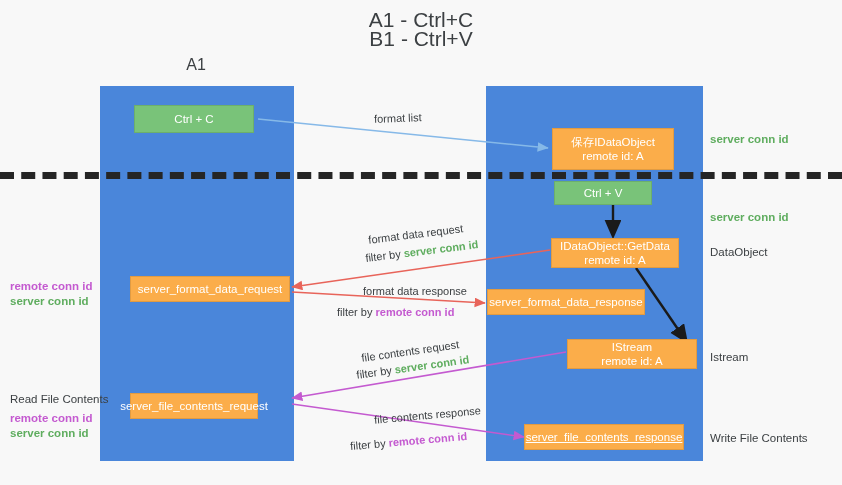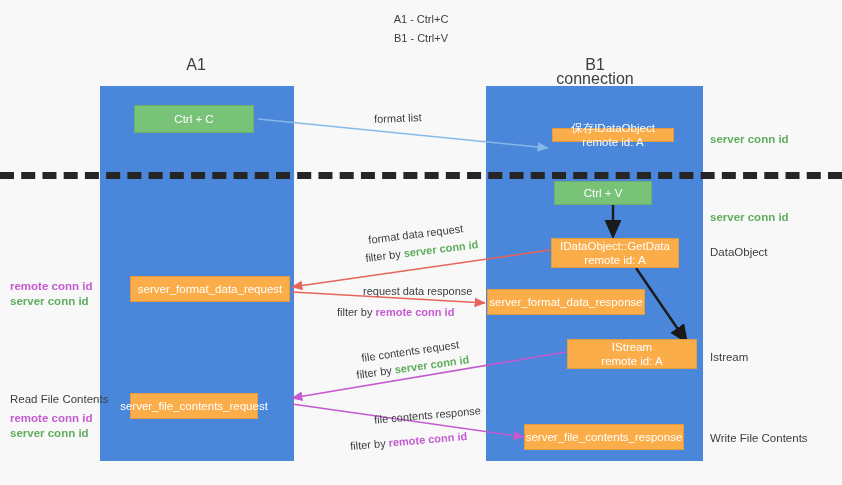--- a/index.html
+++ b/index.html
@@ -14,21 +14,21 @@
     background: #f8f8f8;
     font-family: "Liberation Sans", sans-serif;
     overflow: hidden;
   }
   .title {
     position: absolute;
     left: 0;
     top: 10px;
     width: 842px;
     text-align: center;
-    font-size: 11px;
+    font-size: 21px;
     color: #3c4043;
     line-height: 19px;
     white-space: pre-line;
   }
   .col-header {
     position: absolute;
     text-align: center;
     font-size: 16px;
     color: #3c4043;
     line-height: 14px;
@@ -88,24 +88,20 @@
 <body>
 
 <div id="canvas">
 
   <div class="title">A1 - Ctrl+C
 B1 - Ctrl+V</div>
 
   <div class="col-header" style="left:116px; top:58px;">
     <div>A1</div>
   </div>
-  <div class="col-header" style="left:515px; top:58px;">
-    <div>B1</div>
-    <div>connection</div>
-  </div>
 
   <div class="lane" style="left:100px; top:86px; width:194px; height:375px;"></div>
   <div class="lane" style="left:486px; top:86px; width:217px; height:375px;"></div>
 
   <svg class="overlay">
     <defs>
       <marker id="ah-blue" markerWidth="8" markerHeight="8" refX="6.5" refY="3" orient="auto">
         <path d="M0,0 L7,3 L0,6 z" fill="#86b9e8"></path>
       </marker>
       <marker id="ah-red" markerWidth="8" markerHeight="8" refX="6.5" refY="3" orient="auto">
@@ -141,21 +137,21 @@
   </div>
 
   <div class="box orange" style="left:130px; top:276px; width:160px; height:26px;">
     <div>server_format_data_request</div>
   </div>
 
   <div class="box orange" style="left:130px; top:393px; width:128px; height:26px;">
     <div>server_file_contents_request</div>
   </div>
 
-  <div class="box orange" style="left:552px; top:128px; width:122px; height:14px;text-align:right;">
+  <div class="box orange" style="left:552px; top:128px; width:122px; height:42px;text-align:right;">
     <div>保存IDataObject</div>
     <div>remote id: A</div>
   </div>
 
   <div class="box green" style="left:554px; top:181px; width:98px; height:24px;">
     <div>Ctrl + V</div>
   </div>
 
   <div class="box orange" style="left:551px; top:238px; width:128px; height:30px;">
     <div>IDataObject::GetData</div>
@@ -164,21 +160,21 @@
 
   <div class="box orange" style="left:487px; top:289px; width:158px; height:26px;">
     <div>server_format_data_response</div>
   </div>
 
   <div class="box orange" style="left:567px; top:339px; width:130px; height:30px;">
     <div>IStream</div>
     <div>remote id: A</div>
   </div>
 
-  <div class="box orange" style="left:524px; top:424px; width:160px; height:26px;">
+  <div class="box orange" style="left:524px; top:424px; width:160px; height:26px;text-decoration:underline;">
     <div>server_file_contents_response</div>
   </div>
 
   <div class="sideLabel green" style="left:710px; top:132px;">server conn id</div>
   <div class="sideLabel green" style="left:710px; top:210px;">server conn id</div>
   <div class="sideLabel dark" style="left:710px; top:245px;">DataObject</div>
   <div class="sideLabel dark" style="left:710px; top:350px;">Istream</div>
   <div class="sideLabel dark" style="left:710px; top:431px;">Write File Contents</div>
 
   <div class="sideLabel pink" style="left:10px; top:279px;">remote conn id</div>
@@ -188,21 +184,21 @@
   <div class="sideLabel pink" style="left:10px; top:411px;">remote conn id</div>
   <div class="sideLabel green" style="left:10px; top:426px;">server conn id</div>
 
   <div class="edgeLabel" style="left:374px; top:111px; transform:rotate(-2deg);">format list</div>
 
   <div class="edgeLabel" style="left:368px; top:227px; transform:rotate(-7deg);">format data request</div>
   <div class="edgeLabel" style="left:365px; top:244px; transform:rotate(-7deg);">
     <span>filter by </span><span class="g">server conn id</span>
   </div>
 
-  <div class="edgeLabel" style="left:363px; top:284px;">request data response</div>
+  <div class="edgeLabel" style="left:363px; top:284px;">format data response</div>
   <div class="edgeLabel" style="left:337px; top:305px;">
     <span>filter by </span><span class="p">remote conn id</span>
   </div>
 
   <div class="edgeLabel" style="left:361px; top:344px; transform:rotate(-8deg);">file contents request</div>
   <div class="edgeLabel" style="left:356px; top:360px; transform:rotate(-8deg);">
     <span>filter by </span><span class="g">server conn id</span>
   </div>
 
   <div class="edgeLabel" style="left:374px; top:408px; transform:rotate(-5deg);">file contents response</div>

